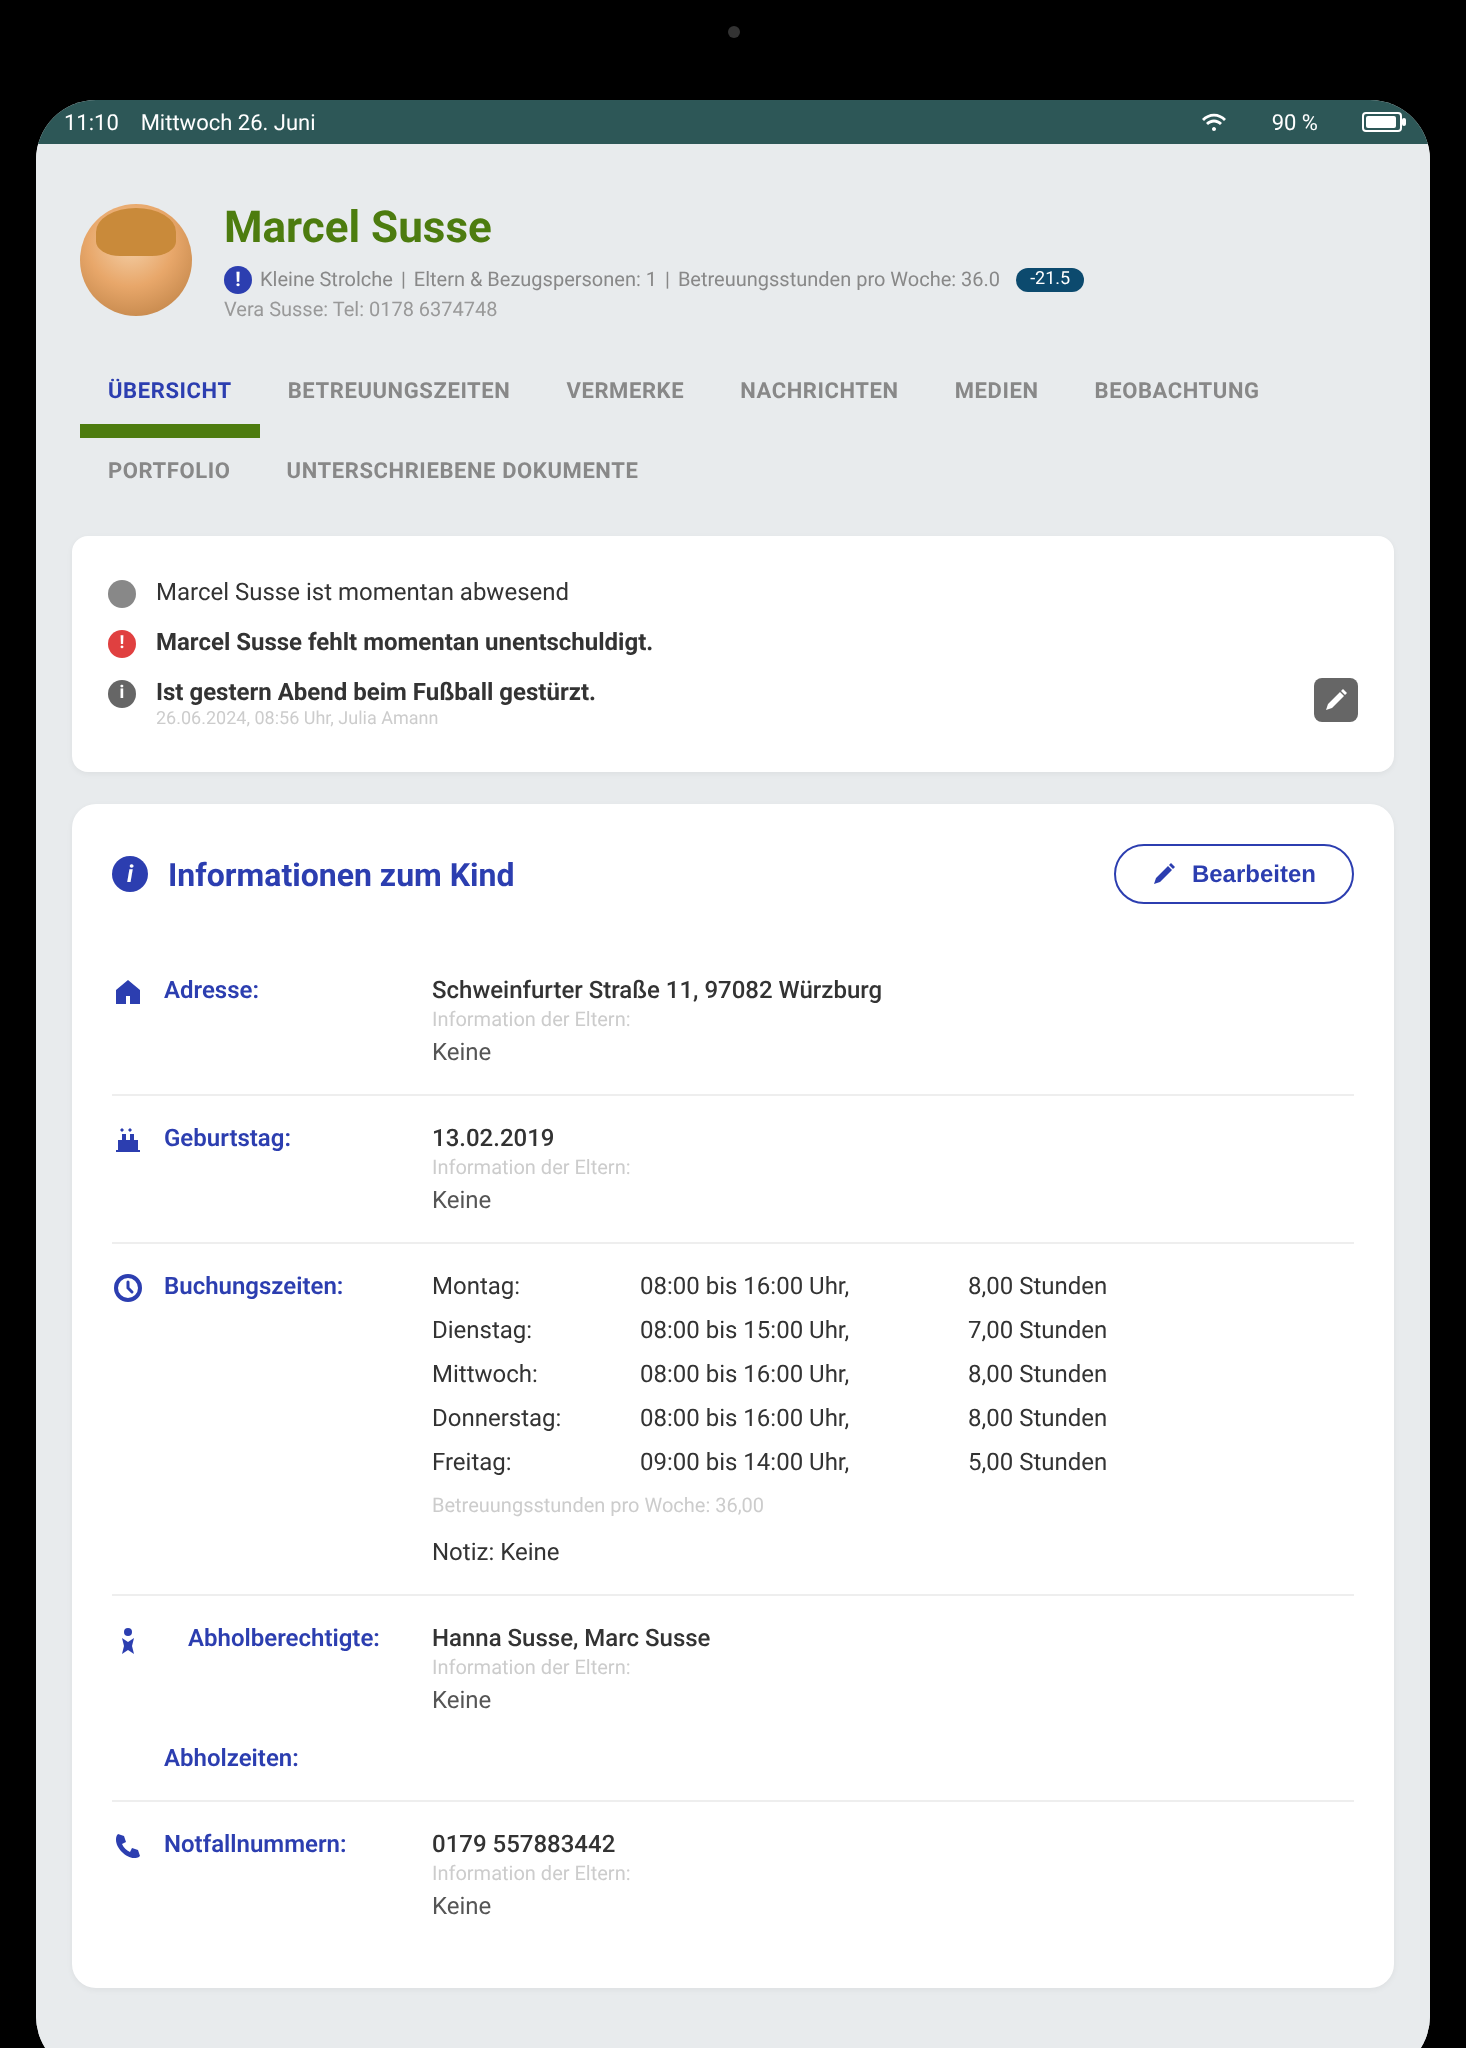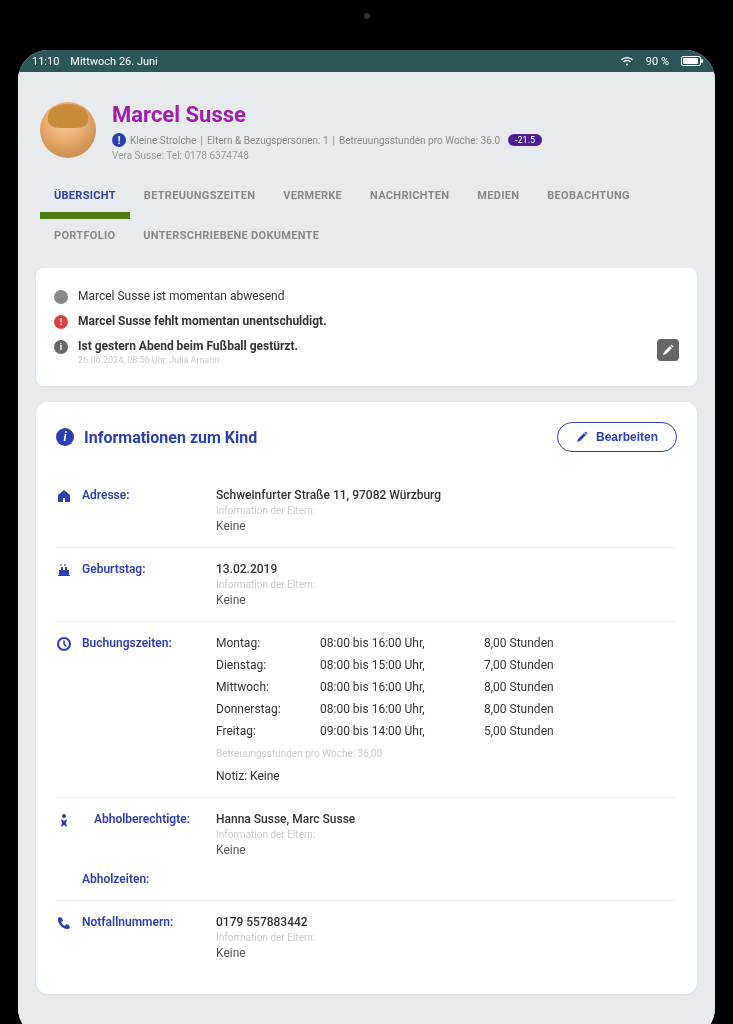--- a/index.html
+++ b/index.html
@@ -47,21 +47,21 @@
   .statusbar {
     background: #2d5757;
     color: #fff;
     height: 22px;
     display: flex;
     align-items: center;
     justify-content: space-between;
     padding: 0 14px;
     font-size: 11px;
   }
-  .statusbar .right { display: flex; align-items: center; gap: 12px; }
+  .statusbar .right { display: flex; align-items: center; gap: 22px; }
   .battery {
     width: 20px; height: 10px; border: 1px solid #fff; border-radius: 2px; position: relative;
   }
   .battery::after {
     content: ""; position: absolute; right: -3px; top: 2px; width: 2px; height: 4px; background: #fff; border-radius: 1px;
   }
   .battery-fill { position: absolute; left: 1px; top: 1px; bottom: 1px; width: 85%; background: #fff; border-radius: 1px; }
   .header {
     background: #2d5757;
     color: #fff;
@@ -96,40 +96,40 @@
     position: relative;
     overflow: hidden;
     flex-shrink: 0;
   }
   .avatar::before {
     content: "";
     position: absolute; top: 2px; left: 8px; right: 8px; height: 24px;
     background: #c98a3a; border-radius: 50% 50% 30% 30%;
   }
   .profile-info h1 {
-    color: #a21caf;
+    color: #4d7c0f;
     font-size: 22px;
     font-weight: 700;
     margin-bottom: 6px;
   }
   .profile-meta {
     font-size: 10px;
     color: #888;
     display: flex;
     align-items: center;
     flex-wrap: wrap;
     gap: 4px;
   }
   .profile-meta .info-dot {
     width: 14px; height: 14px; background: #2c3eb0; border-radius: 50%;
     color: #fff; font-size: 10px; font-weight: bold;
     display: inline-flex; align-items: center; justify-content: center;
   }
   .badge-red {
-    background: #4c1d95;
+    background: #0c4a6e;
     color: #fff;
     font-size: 9px;
     padding: 1px 7px;
     border-radius: 8px;
     margin-left: 4px;
   }
   .profile-sub {
     font-size: 10px;
     color: #999;
     margin-top: 3px;

